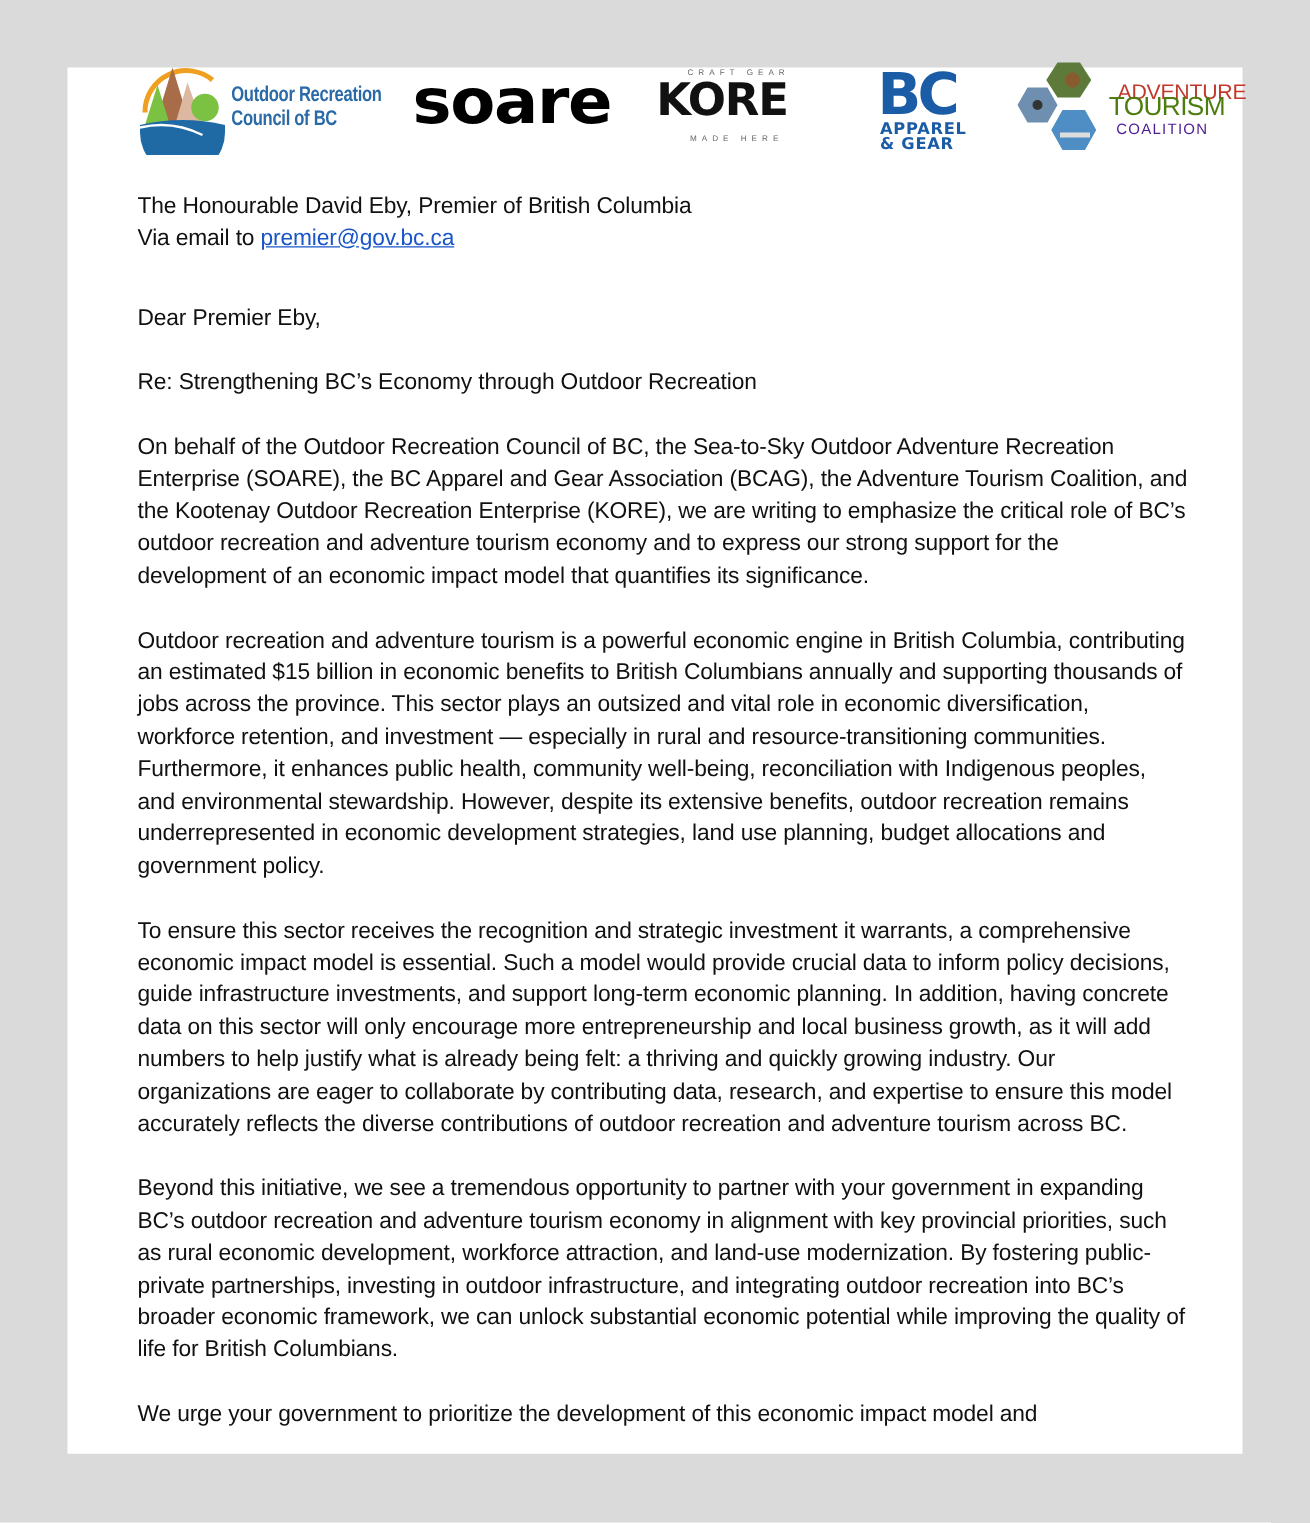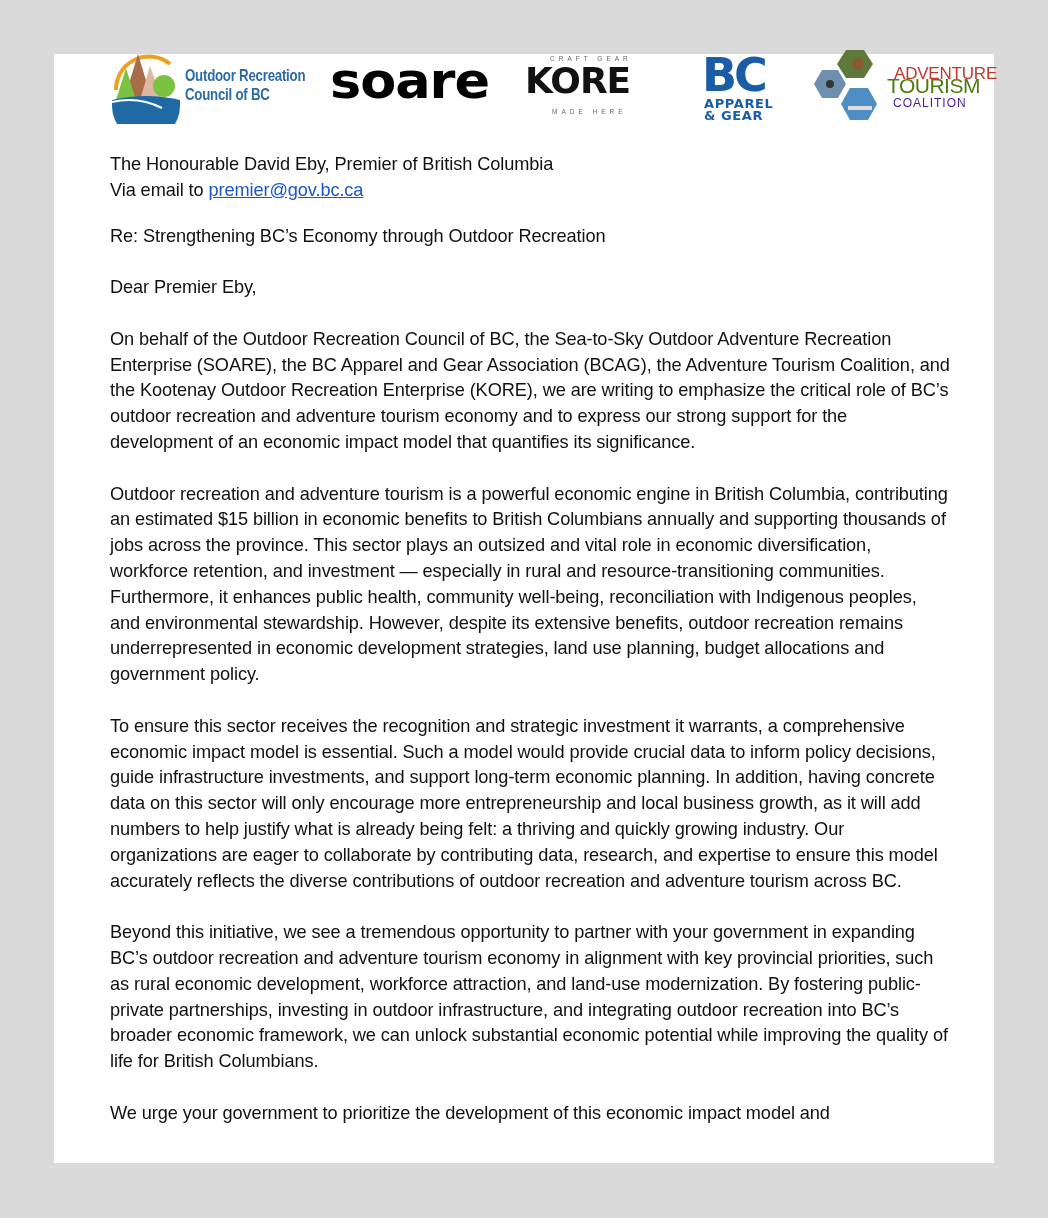--- a/index.html
+++ b/index.html
@@ -62,24 +62,24 @@
     <circle cx="48" cy="16" r="6" fill="#8a5a30"></circle>
     <circle cx="20" cy="36" r="4" fill="#333"></circle>
     <rect x="38" y="58" width="24" height="4" fill="#ddd"></rect>
   </svg>
   <div class="atc1">ADVENTURE</div>
   <div class="atc2">TOURISM</div>
   <div class="atc3">COALITION</div>
 </div>
 
 <div class="text">
-  <p style="margin-bottom:20px">
+  <p style="margin-bottom:38px">
     <span>The Honourable David Eby, Premier of British Columbia</span><br>
     <span>Via email to </span><a href="mailto:premier@gov.bc.ca">premier@gov.bc.ca</a>
   </p>
+  <p>Dear Premier Eby,</p>
   <p>Re: Strengthening BC’s Economy through Outdoor Recreation</p>
-  <p>Dear Premier Eby,</p>
   <p>On behalf of the Outdoor Recreation Council of BC, the Sea-to-Sky Outdoor Adventure Recreation Enterprise (SOARE), the BC Apparel and Gear Association (BCAG), the Adventure Tourism Coalition, and the Kootenay Outdoor Recreation Enterprise (KORE), we are writing to emphasize the critical role of BC’s outdoor recreation and adventure tourism economy and to express our strong support for the development of an economic impact model that quantifies its significance.</p>
   <p>Outdoor recreation and adventure tourism is a powerful economic engine in British Columbia, contributing an estimated $15 billion in economic benefits to British Columbians annually and supporting thousands of jobs across the province. This sector plays an outsized and vital role in economic diversification, workforce retention, and investment — especially in rural and resource-transitioning communities. Furthermore, it enhances public health, community well-being, reconciliation with Indigenous peoples, and environmental stewardship. However, despite its extensive benefits, outdoor recreation remains underrepresented in economic development strategies, land use planning, budget allocations and government policy.</p>
   <p>To ensure this sector receives the recognition and strategic investment it warrants, a comprehensive economic impact model is essential. Such a model would provide crucial data to inform policy decisions, guide infrastructure investments, and support long-term economic planning. In addition, having concrete data on this sector will only encourage more entrepreneurship and local business growth, as it will add numbers to help justify what is already being felt: a thriving and quickly growing industry. Our organizations are eager to collaborate by contributing data, research, and expertise to ensure this model accurately reflects the diverse contributions of outdoor recreation and adventure tourism across BC.</p>
   <p>Beyond this initiative, we see a tremendous opportunity to partner with your government in expanding BC’s outdoor recreation and adventure tourism economy in alignment with key provincial priorities, such as rural economic development, workforce attraction, and land-use modernization. By fostering public-private partnerships, investing in outdoor infrastructure, and integrating outdoor recreation into BC’s broader economic framework, we can unlock substantial economic potential while improving the quality of life for British Columbians.</p>
   <p style="white-space:nowrap">We urge your government to prioritize the development of this economic impact model and</p>
 </div>
 
 </body></html>

